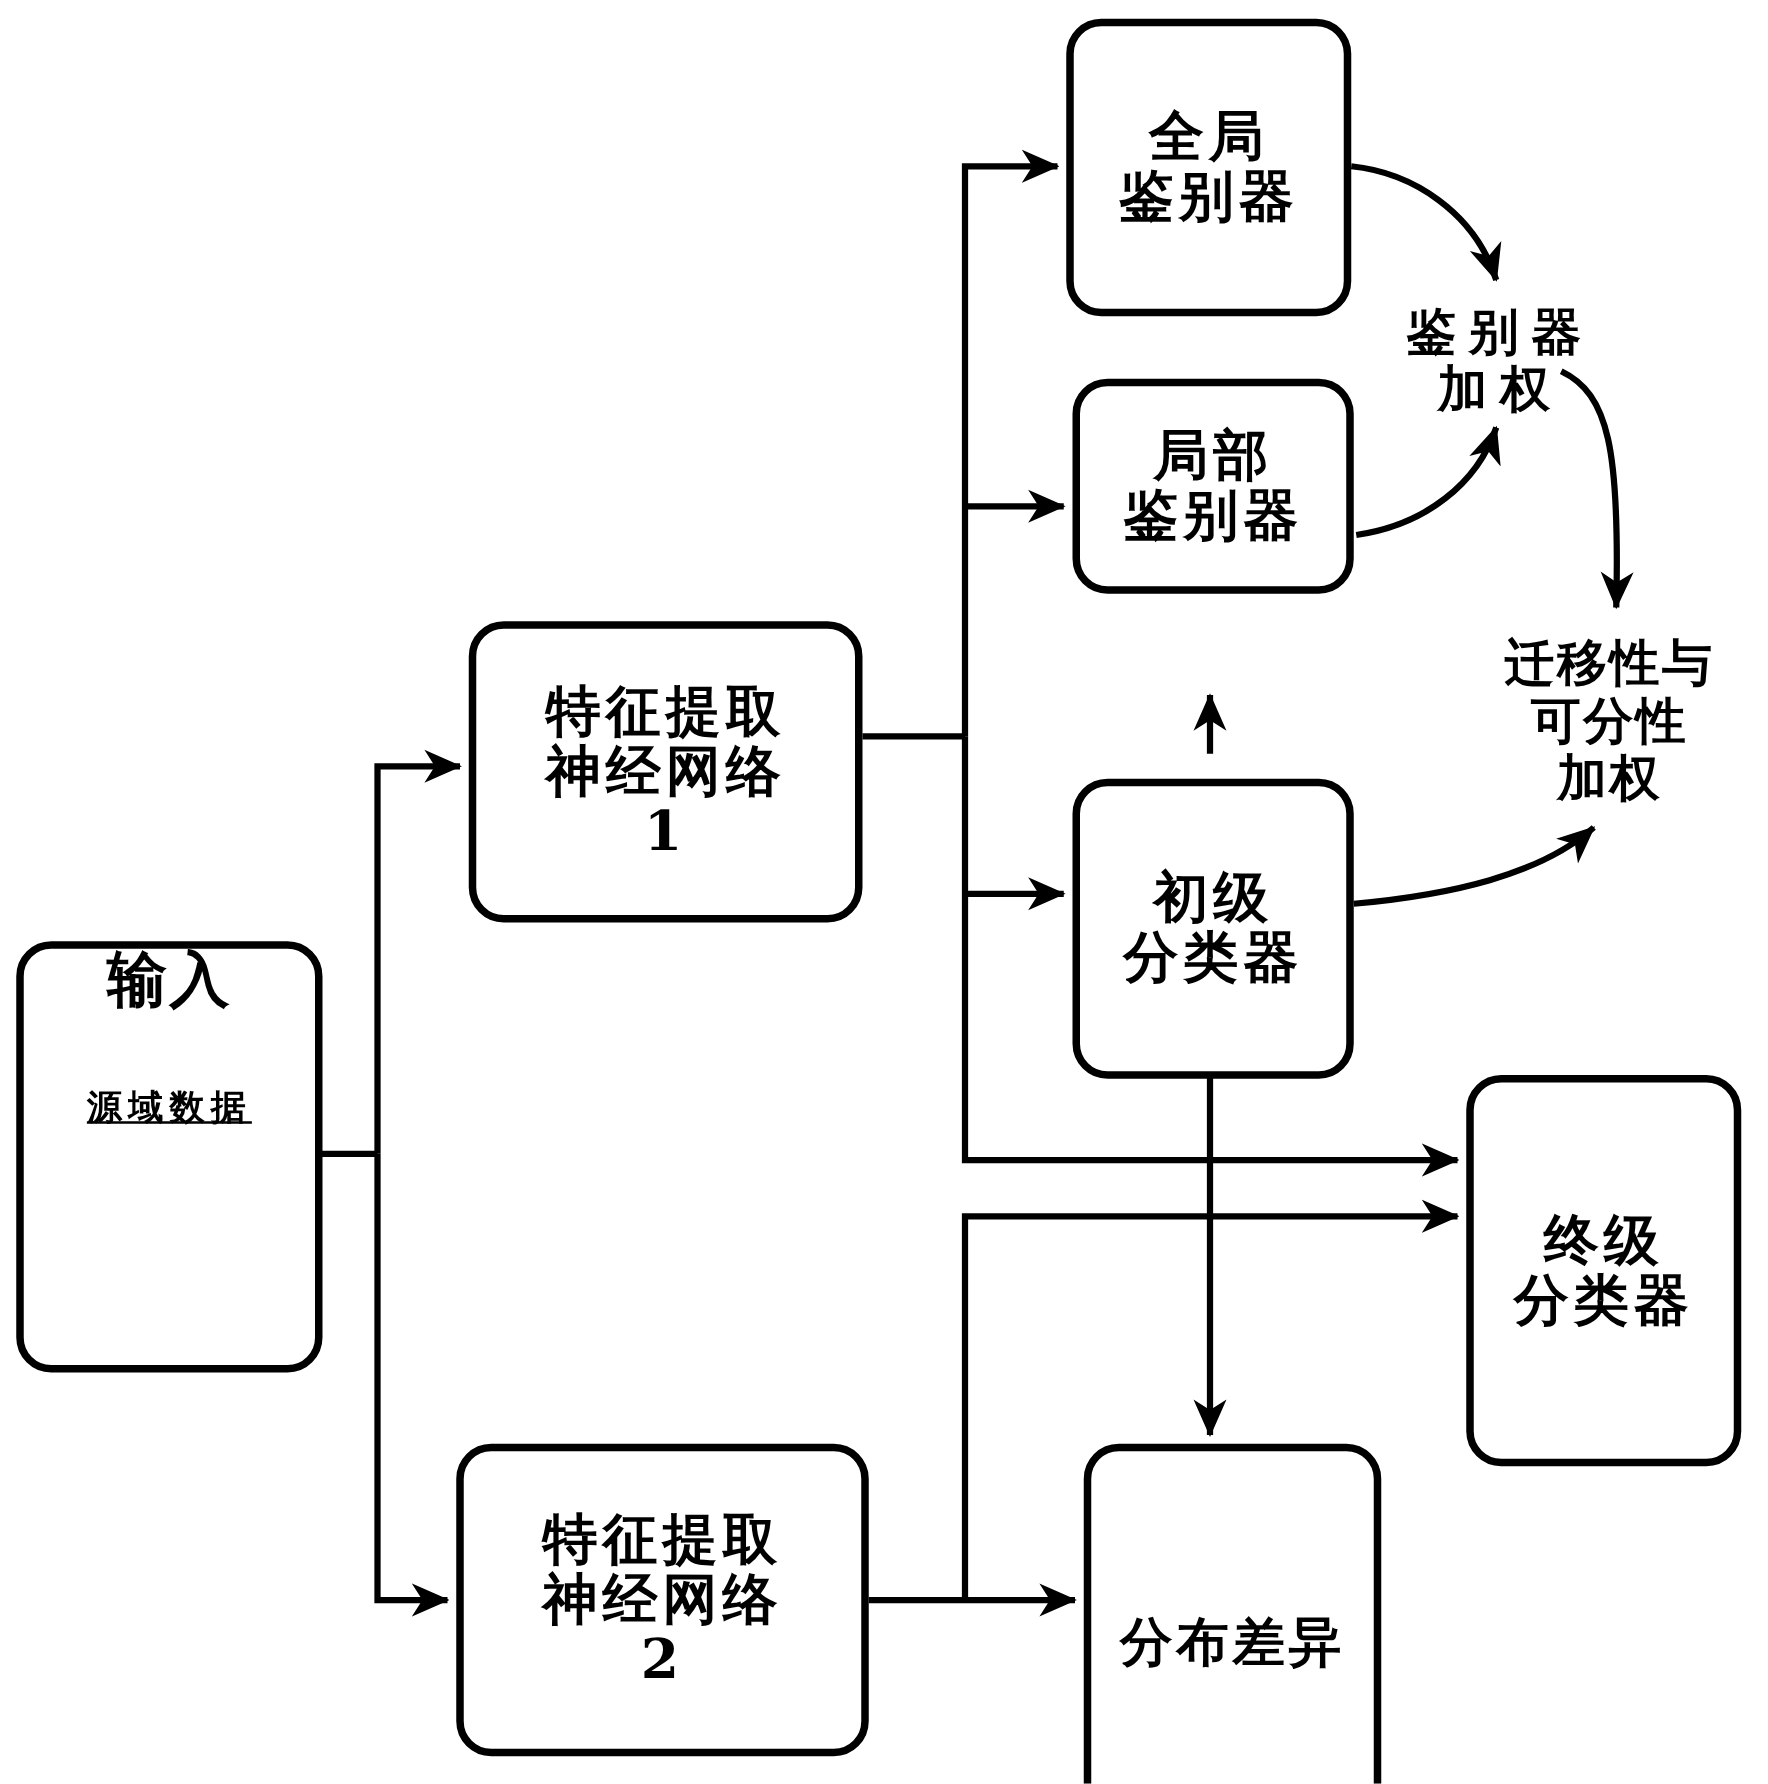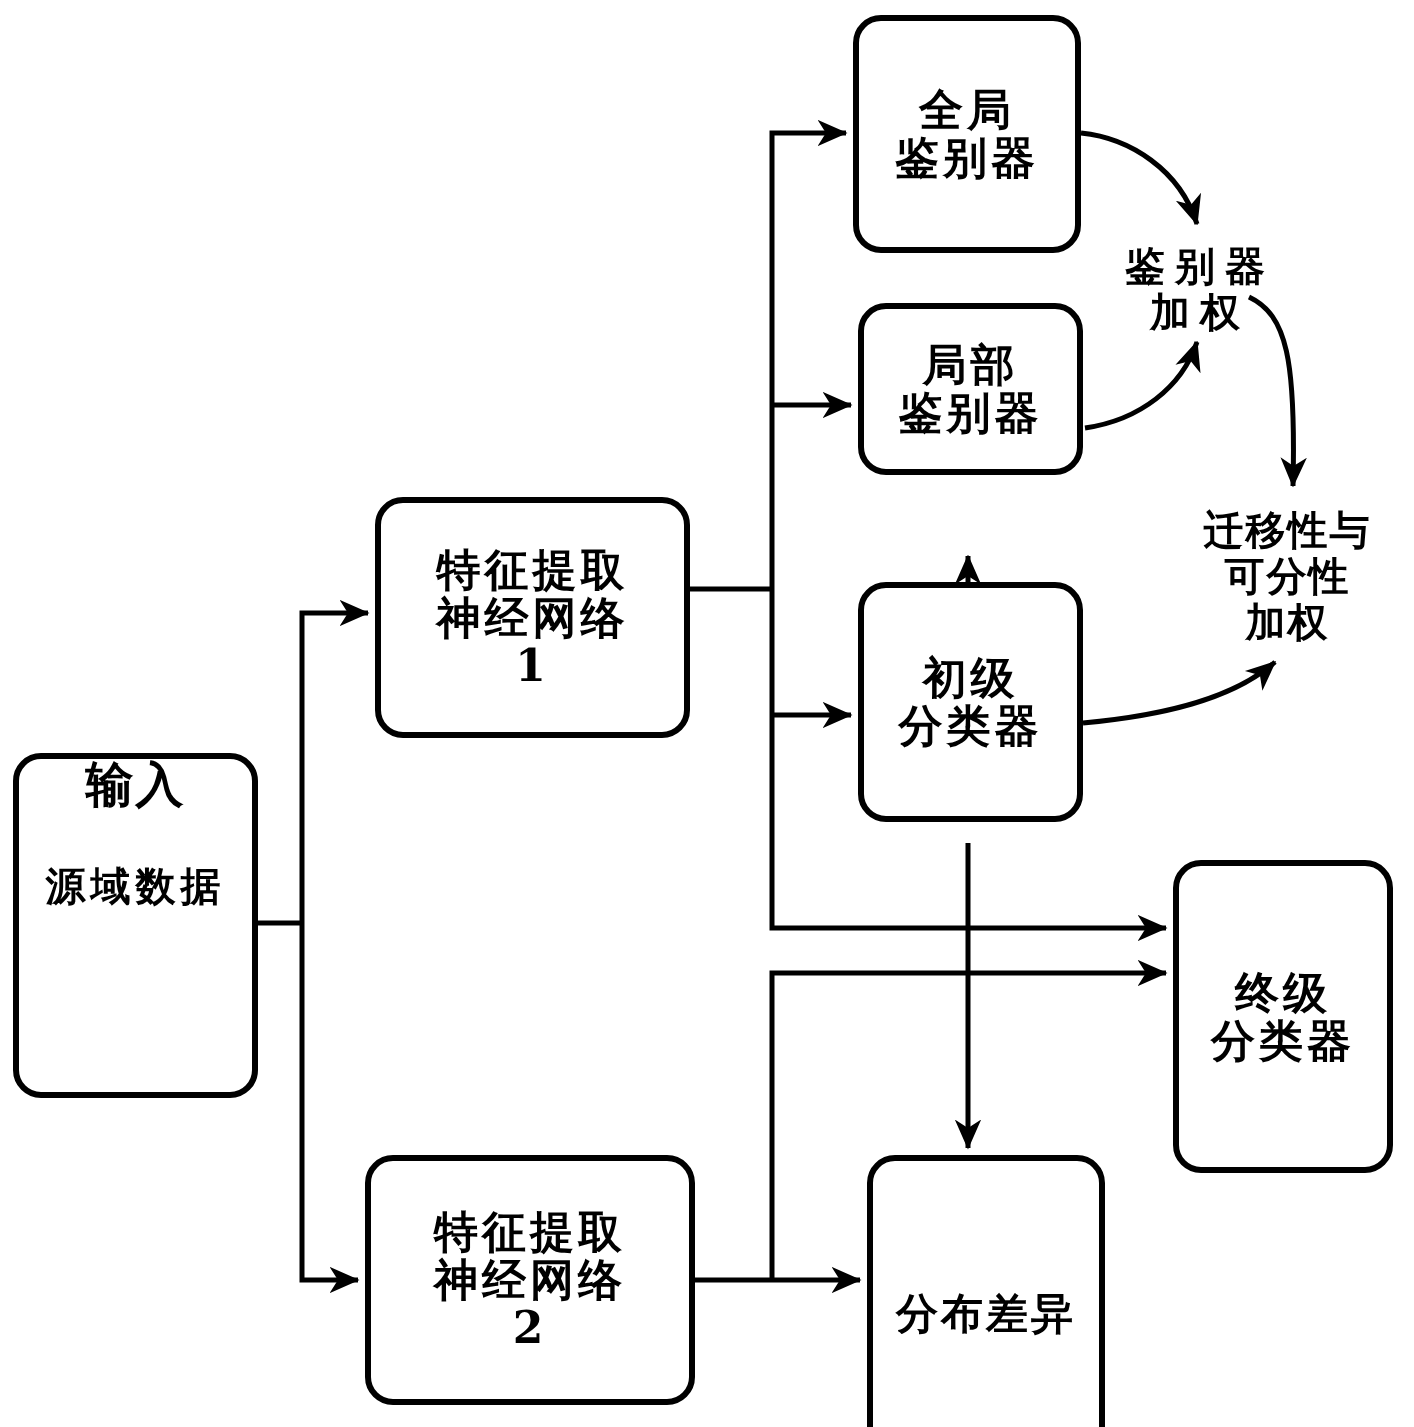--- a/index.html
+++ b/index.html
@@ -20,26 +20,26 @@
   }
   .node .line { display:block; font-size:44px; line-height:48px; letter-spacing:4px; }
   .floating-label {
     position:absolute; text-align:center; font-weight:bold; font-size:40px; line-height:46px;
   }
   .floating-label .line { display:block; }
   
   #node-input { left:13px; top:753px; width:245px; height:345px; justify-content:flex-start; padding-top:0; }
   #node-input .title { font-size:48px; line-height:50px; letter-spacing:2px; }
   #node-input .body { margin-top:54px; }
-  #node-input .body .line { font-size:40px; line-height:45px; letter-spacing:5px; }
+  #node-input .body .line { font-size:28px; line-height:45px; letter-spacing:5px;text-decoration:underline; }
   #node-feat1 { left:375px; top:497px; width:315px; height:241px; }
   #node-feat2 { left:365px; top:1155px; width:330px; height:250px; }
   #node-global { left:853px; top:15px; width:228px; height:238px;align-items:center; }
   #node-local { left:858px; top:303px; width:225px; height:172px; }
-  #node-primary { left:858px; top:582px; width:225px; height:240px;border-radius:28px; }
+  #node-primary { left:858px; top:623px; width:225px; height:240px;border-radius:28px; }
   #node-final { left:1173px; top:860px; width:220px; height:313px; }
   #node-dist { left:867px; top:1155px; width:238px; height:318px; }
   #node-dist .line { font-size:42px; letter-spacing:3px; }
   #label-disc-weight { left:1100px; top:243px; width:200px; letter-spacing:10px; }
   #label-transfer-weight { left:1175px; top:508px; width:225px; letter-spacing:2px;font-family:Liberation Serif, serif; }
 </style>
 </head>
 <body>
 
 <div class="canvas">

